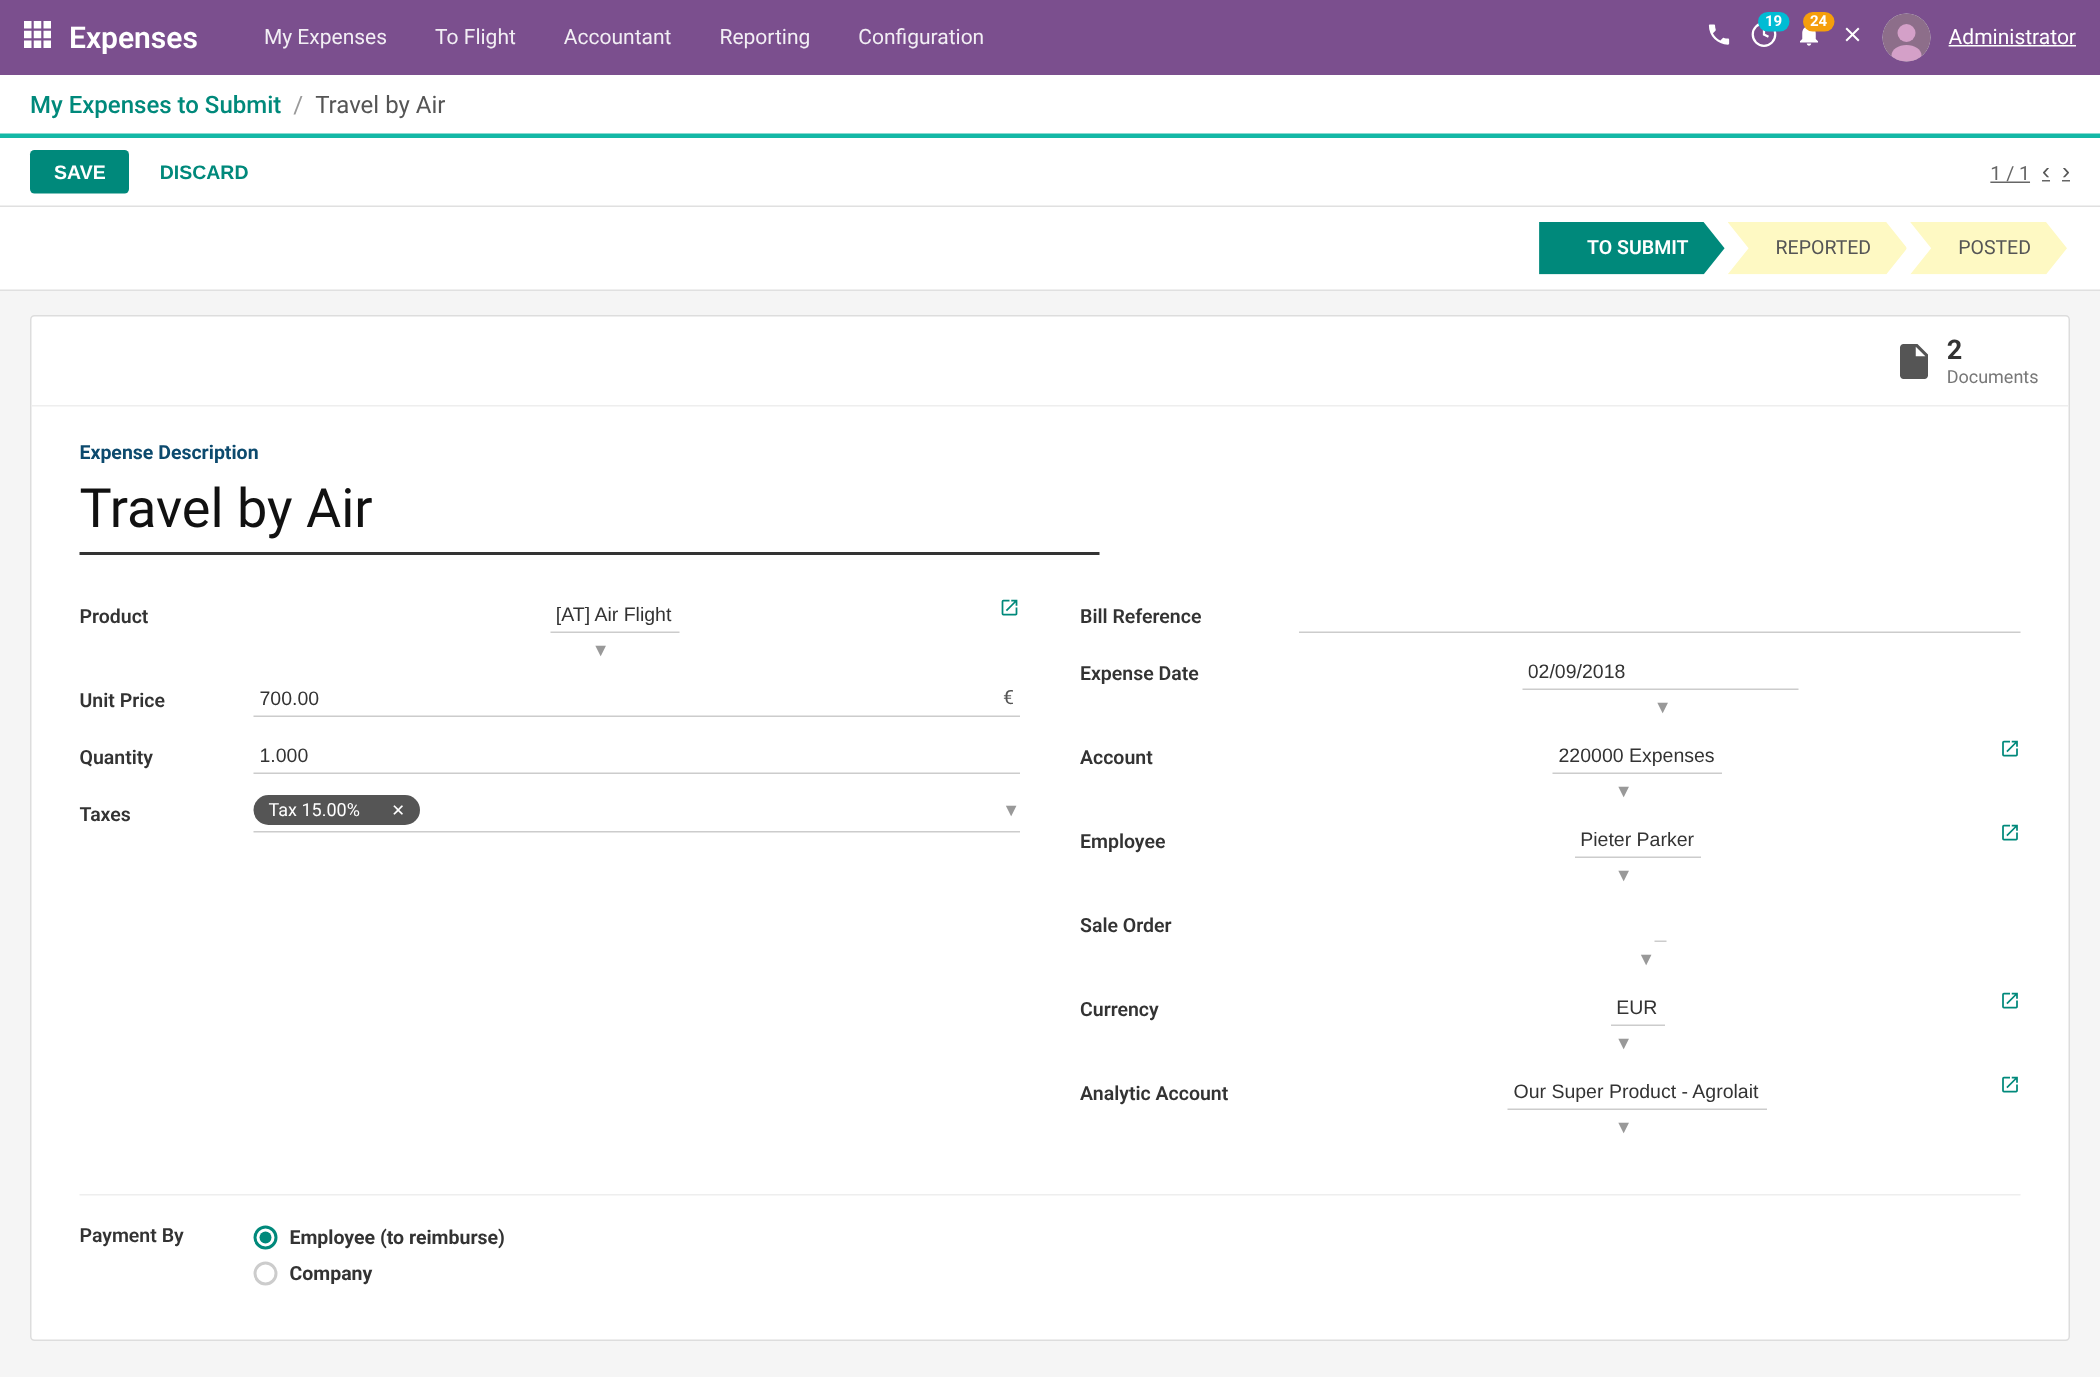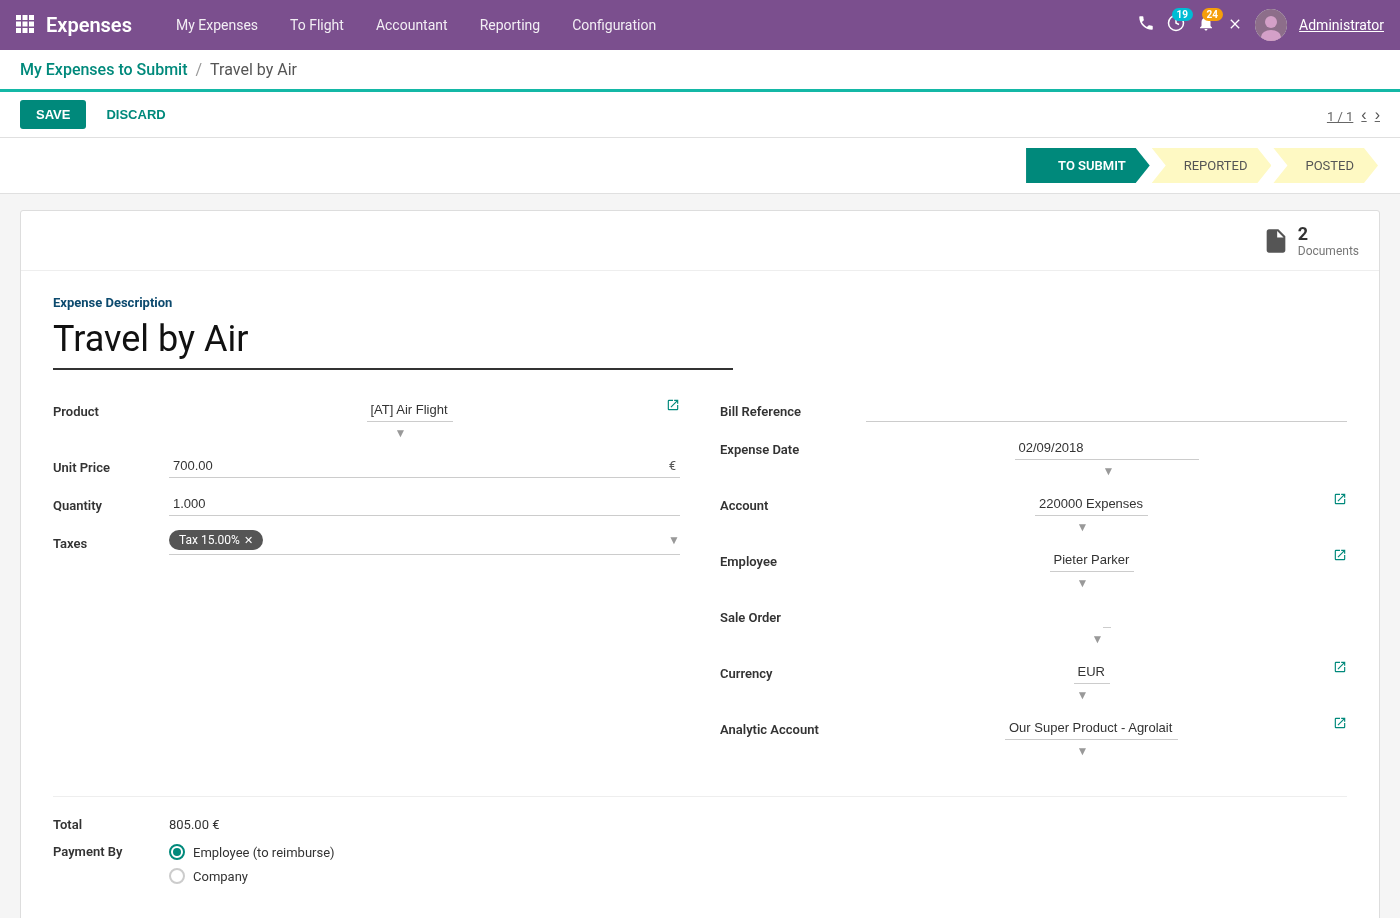--- a/index.html
+++ b/index.html
@@ -246,21 +246,21 @@
       position: absolute;
       right: 4px;
       top: 4px;
       color: #555;
       font-size: 13px;
     }
 
     .tax-tag {
       display: inline-flex;
       align-items: center;
-      gap: 4px;
+      gap: 21px;
       background: #555;
       color: white;
       border-radius: 12px;
       padding: 3px 10px;
       font-size: 12px;
     }
     .tax-tag-remove { cursor: pointer; font-size: 11px; }
 
     .taxes-control {
       display: flex;
@@ -284,21 +284,21 @@
     }
     .total-label {
       min-width: 100px;
       font-weight: 600;
       font-size: 13px;
       color: #333;
     }
     .total-value { font-size: 13px; color: #333; }
 
     .payment-options { display: flex; flex-direction: column; gap: 8px; }
-    .radio-row { display: flex; align-items: center; gap: 8px; font-size: 13px; }
+    .radio-row { display: flex; align-items: center; gap: 8px; font-size: 13px; font-weight: bold; }
     .radio-dot {
       width: 16px; height: 16px;
       border-radius: 50%;
       border: 2px solid #ccc;
       display: flex; align-items: center; justify-content: center;
       flex-shrink: 0;
     }
     .radio-dot.checked { border-color: #00897b; }
     .radio-dot.checked::after {
       content: '';
@@ -558,24 +558,20 @@
             <span class="external-link-icon">
               <svg width="14" height="14" viewBox="0 0 24 24" fill="#00897b">
                   <path d="M19 19H5V5h7V3H5a2 2 0 00-2 2v14a2 2 0 002 2h14a2 2 0 002-2v-7h-2v7zM14 3v2h3.59l-9.83 9.83 1.41 1.41L19 6.41V10h2V3h-7z"></path>
                 </svg>
             </span>
           </div>
         </div>
       </div>
 
       <div class="totals-section">
-        <div class="total-row">
-          <span class="total-label">Total</span>
-          <span class="total-value">805.00 €</span>
-        </div>
         <div class="total-row" style="align-items:flex-start">
           <span class="total-label">Payment By</span>
           <div class="payment-options">
             <div class="radio-row">
               <div class="radio-dot checked"></div>
               <span>Employee (to reimburse)</span>
             </div>
             <div class="radio-row">
               <div class="radio-dot"></div>
               <span>Company</span>

